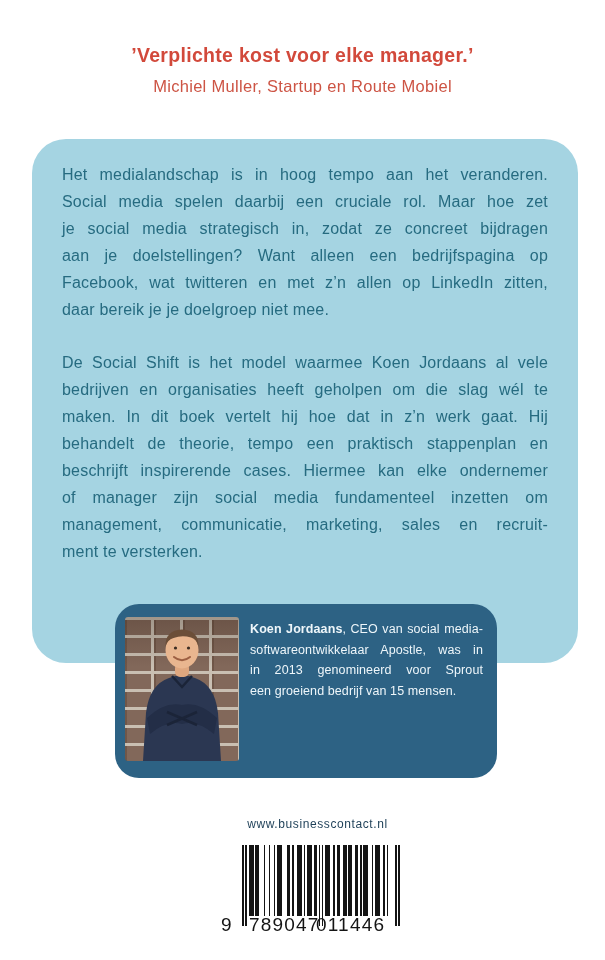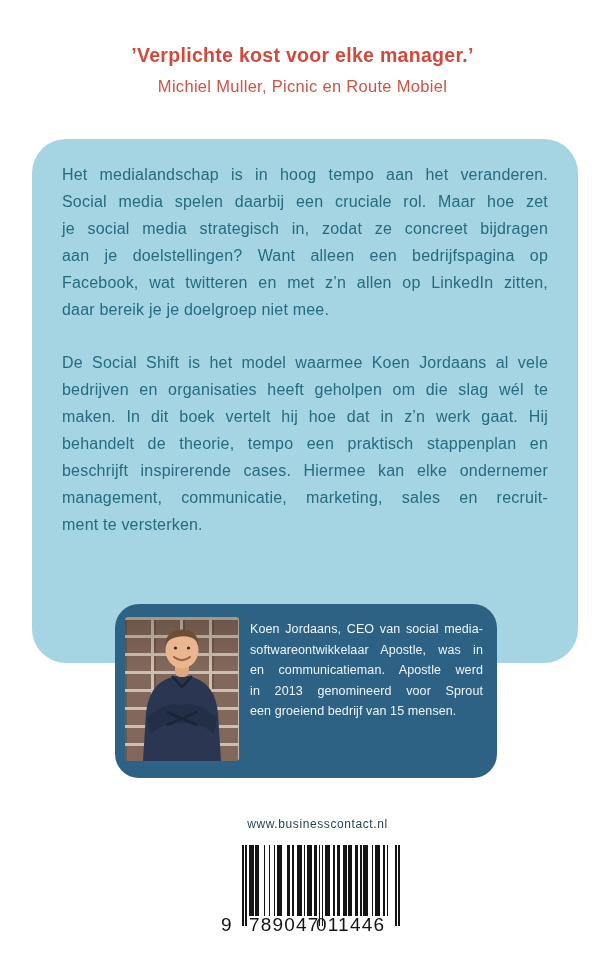--- a/index.html
+++ b/index.html
@@ -44,21 +44,21 @@
       linear-gradient(rgba(40,25,15,.25),rgba(40,25,15,0) 35%),
       repeating-linear-gradient(0deg,rgba(0,0,0,0) 0 15px,#c9bfb2 15px 18px),
       repeating-linear-gradient(90deg,rgba(60,35,20,.25) 0 2px,rgba(0,0,0,0) 2px 26px,#c9bfb2 26px 29px);
   }
   .photo svg{position:absolute;left:0;top:0;}
   .bio{
     position:absolute;left:135px;top:15px;width:233px;
     color:var(--bio-text,#eef6fa);
     font-size:12.5px;line-height:20.6px;letter-spacing:.1px;
   }
-  .bio .jline b{font-weight:normal;}
+  .bio .jline b{font-weight:bold;}
   
   .url{
     position:absolute;top:804px;left:30px;right:0;text-align:center;
     font-size:12px;letter-spacing:.6px;color:var(--footer-navy,#1d3f57);
   }
   .barcode{position:absolute;left:219px;top:832px;width:182px;height:92px;}
   .bc-svg{position:absolute;left:21px;top:0;}
   .bc-svg rect{fill:var(--barcode-ink,#141414);}
   .bc-digit{
     position:absolute;top:69px;font-size:19px;color:var(--barcode-ink,#141414);
@@ -67,38 +67,39 @@
   .bc-lead{left:0;}
   .bc-g1{left:28px;letter-spacing:1.2px;}
   .bc-g2{left:95px;letter-spacing:1.2px;}
 </style>
 </head>
 <body>
 
 <div class="page">
 
   <div class="quote">’Verplichte kost voor elke manager.’</div>
-  <div class="attrib">Michiel Muller, Picnic en Route Mobiel</div>
+  <div class="attrib">Michiel Muller, Startup en Route Mobiel</div>
 
   <section class="panel">
     <div class="panel-inner">
       <div class="para">
           <div class="jline">Het medialandschap is in hoog tempo aan het veranderen.</div>
           <div class="jline">Social media spelen daarbij een cruciale rol. Maar hoe zet</div>
           <div class="jline">je social media strategisch in, zodat ze concreet bijdragen</div>
           <div class="jline">aan je doelstellingen? Want alleen een bedrijfspagina op</div>
           <div class="jline">Facebook, wat twitteren en met z’n allen op LinkedIn zitten,</div>
           <div class="jline jline-last">daar bereik je je doelgroep niet mee.</div>
         </div>
       <div class="para">
           <div class="jline">De Social Shift is het model waarmee Koen Jordaans al vele</div>
           <div class="jline">bedrijven en organisaties heeft geholpen om die slag wél te</div>
           <div class="jline">maken. In dit boek vertelt hij hoe dat in z’n werk gaat. Hij</div>
           <div class="jline">behandelt de theorie, tempo een praktisch stappenplan en</div>
           <div class="jline">beschrijft inspirerende cases. Hiermee kan elke ondernemer</div>
+          <div class="jline">of manager zijn social media fundamenteel inzetten om</div>
           <div class="jline">management, communicatie, marketing, sales en recruit-</div>
           <div class="jline jline-last">ment te versterken.</div>
         </div>
     </div>
   </section>
 
   <section class="authorbox">
     <div class="photo">
       <svg width="114" height="144" viewBox="0 0 114 144" aria-hidden="true">
 
@@ -119,21 +120,20 @@
 
         <path d="M49 40 Q57 46.5 65 40" stroke="#9c5f42" stroke-width="2" fill="none" stroke-linecap="round"></path>
 
         <path d="M47 59 L57 70 L67 59" stroke="#1b2438" stroke-width="2.5" fill="none"></path>
       </svg>
     </div>
     <div class="bio">
       <div class="jline"><b>Koen Jordaans</b><span>, CEO van social media-</span></div>
       <div>
           <div class="jline">softwareontwikkelaar Apostle, was in</div>
-          <div class="jline">en communicatieman. Apostle werd</div>
           <div class="jline">in 2013 genomineerd voor Sprout</div>
           <div class="jline jline-last">een groeiend bedrijf van 15 mensen.</div>
         </div>
     </div>
   </section>
 
   <div class="url">www.businesscontact.nl</div>
 
   <div class="barcode">
     <span class="bc-digit bc-lead">9</span>

